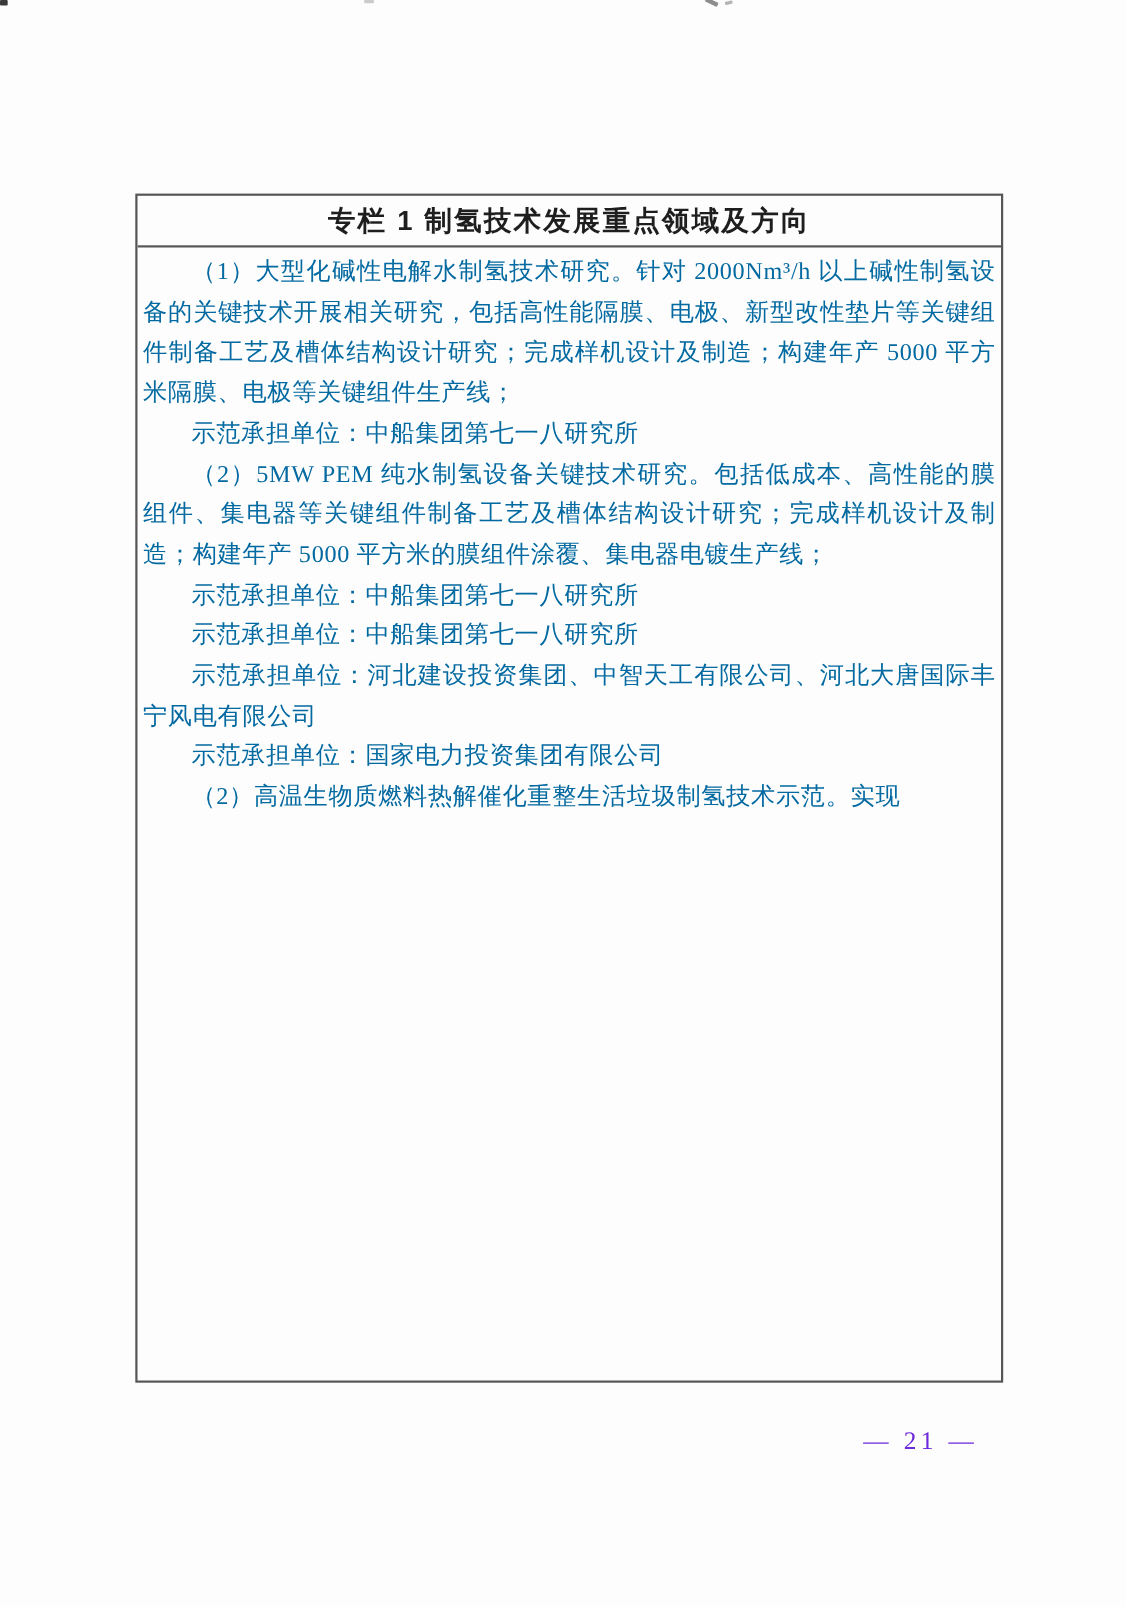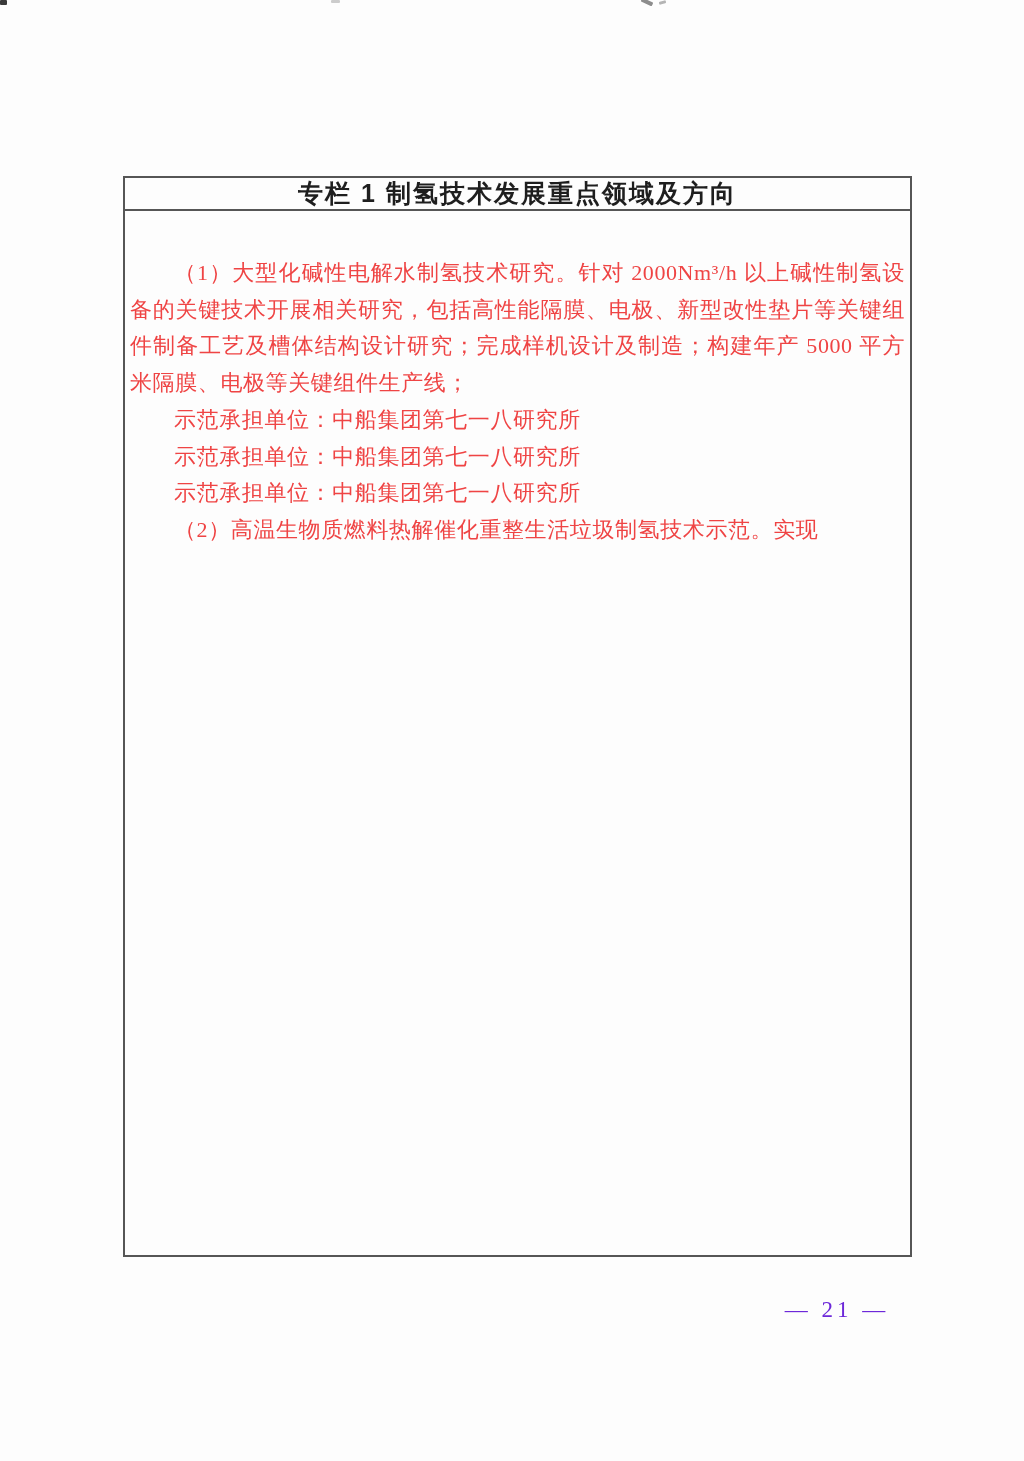--- a/index.html
+++ b/index.html
@@ -31,41 +31,40 @@
     top: 176px;
     width: 789px;
     height: 1081px;
     box-sizing: border-box;
     border: 2px solid #565656;
     background: #fdfdfd;
     overflow: hidden;
   }
 
   .box-title {
-    height: 33px;
+    height: 47px;
     box-sizing: border-box;
     border-bottom: 2px solid #565656;
     display: flex;
     align-items: center;
     justify-content: center;
     font-family: "Liberation Sans", "DejaVu Sans", sans-serif;
     font-weight: 700;
     font-size: 25px;
     letter-spacing: 2px;
     color: #1e1e1e;
   }
 
   .box-body {
     padding: 4px 5px 0 5px;
     font-size: 22px;
     line-height: 36.7px;
     letter-spacing: 0.6px;
-    color: #ef4444;
+    color: #0369a1;
     text-align: justify;
-    margin-top: 40px;
   }
 
   .box-body p {
     margin: 0;
     text-indent: 2em;
   }
 
   .page-number {
     position: absolute;
     left: 762px;
@@ -85,21 +84,24 @@
   <span class="artifact a1"></span>
   <span class="artifact a2"></span>
   <span class="artifact a3"></span>
   <span class="artifact a4"></span>
 
   <div class="column-box">
     <div class="box-title">专栏 1 制氢技术发展重点领域及方向</div>
     <div class="box-body">
         <p class="entry project">（1）大型化碱性电解水制氢技术研究。针对 2000Nm³/h 以上碱性制氢设备的关键技术开展相关研究，包括高性能隔膜、电极、新型改性垫片等关键组件制备工艺及槽体结构设计研究；完成样机设计及制造；构建年产 5000 平方米隔膜、电极等关键组件生产线；</p>
         <p class="entry undertaker">示范承担单位：中船集团第七一八研究所</p>
+        <p class="entry project">（2）5MW PEM 纯水制氢设备关键技术研究。包括低成本、高性能的膜组件、集电器等关键组件制备工艺及槽体结构设计研究；完成样机设计及制造；构建年产 5000 平方米的膜组件涂覆、集电器电镀生产线；</p>
         <p class="entry undertaker">示范承担单位：中船集团第七一八研究所</p>
         <p class="entry undertaker">示范承担单位：中船集团第七一八研究所</p>
+        <p class="entry undertaker">示范承担单位：河北建设投资集团、中智天工有限公司、河北大唐国际丰宁风电有限公司</p>
+        <p class="entry undertaker">示范承担单位：国家电力投资集团有限公司</p>
         <p class="entry project">（2）高温生物质燃料热解催化重整生活垃圾制氢技术示范。实现</p>
       </div>
   </div>
 
   <div class="page-number">— 21 —</div>
 
 </div>
 
 </body></html>

